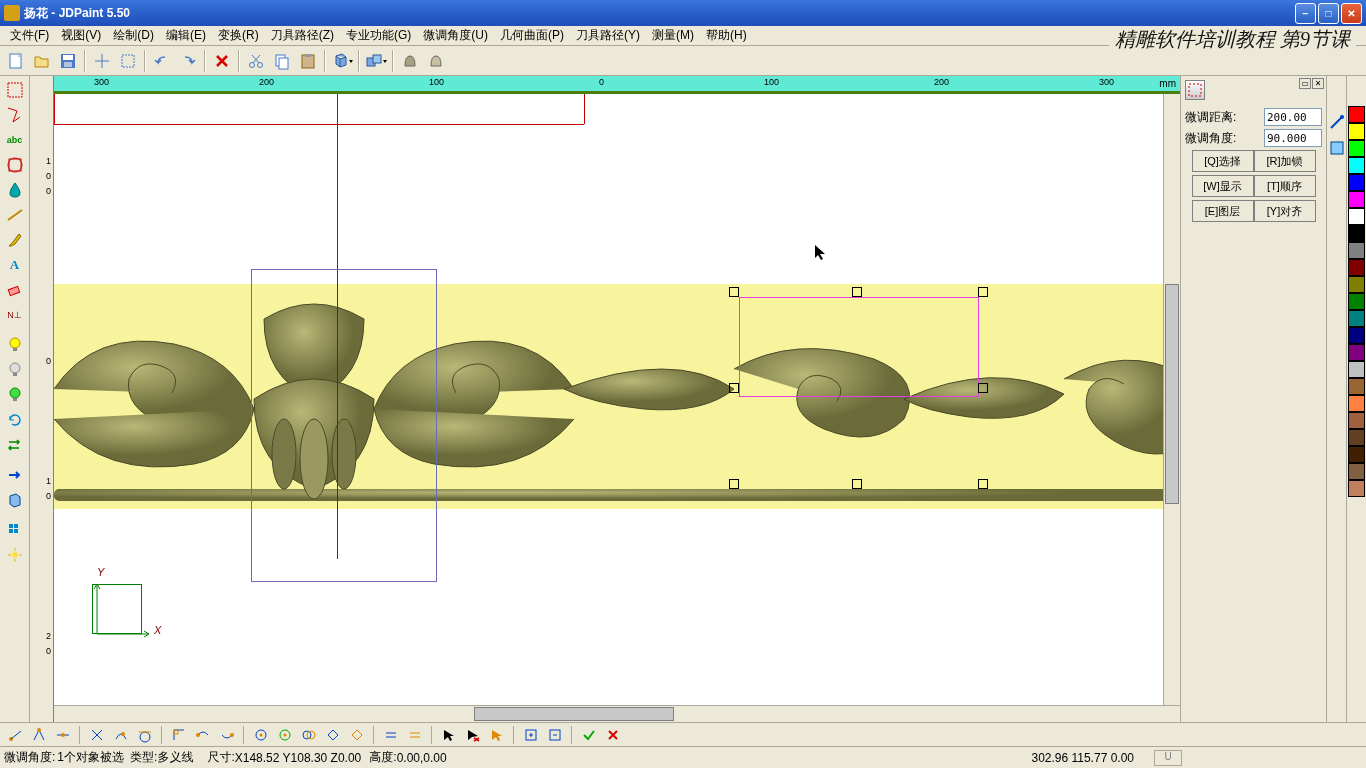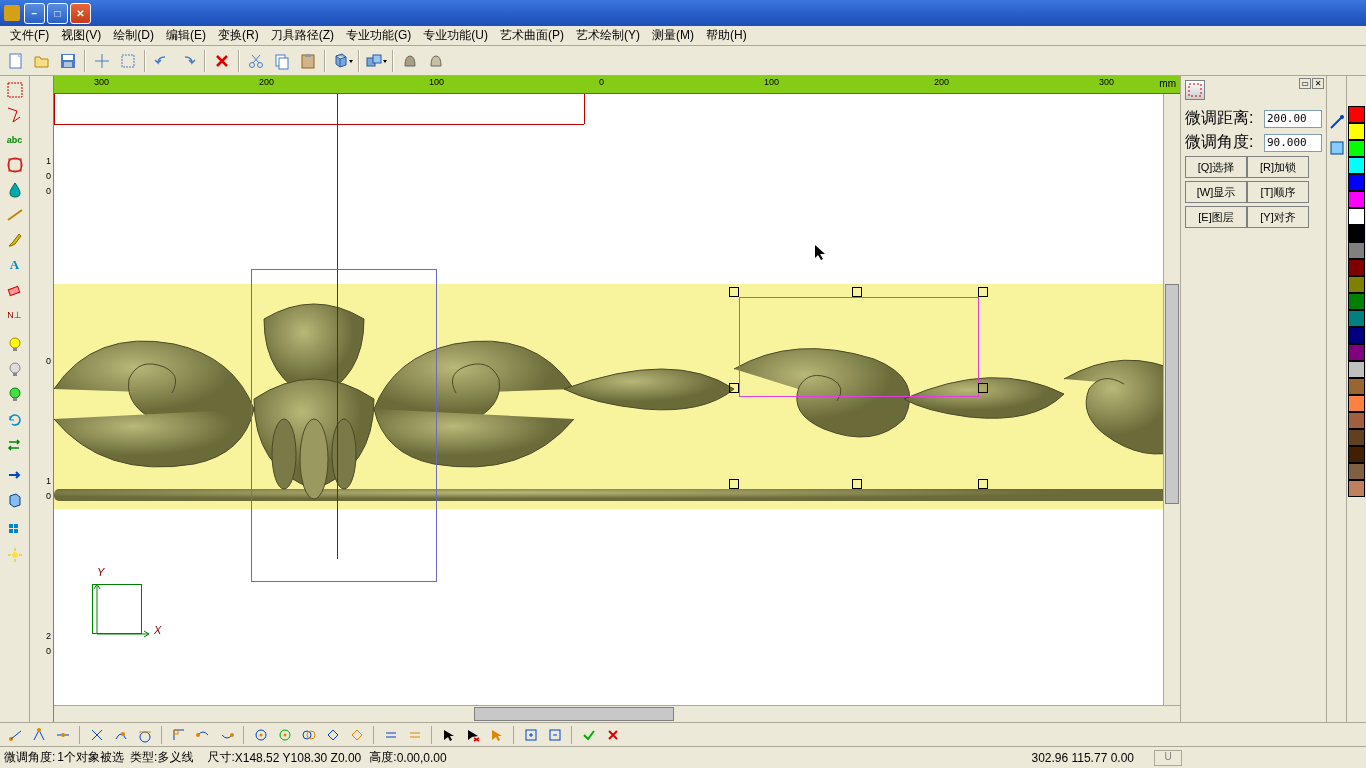--- a/index.html
+++ b/index.html
@@ -32,41 +32,41 @@
 .left-toolbox { width: 30px; background: #ECE9D8; border-right: 1px solid #ACA899; display: flex; flex-direction: column; align-items: center; padding-top: 2px; gap: 1px; }
 .ltool { width: 24px; height: 24px; display: flex; align-items: center; justify-content: center; border: 1px solid transparent; }
 .ltool-sep { width: 24px; height: 4px; }
 
 
 .v-ruler-area { width: 24px; background: #ECE9D8; border-right: 1px solid #808080; position: relative; font-size: 9px; }
 .v-tick { position: absolute; right: 2px; font-size: 9px; }
 
 
 .canvas-wrap { flex: 1; display: flex; flex-direction: column; background: #ECE9D8; }
-.h-ruler { height: 18px; background: #84cc16; border-bottom: 1px solid #4d7c0f; position: relative; overflow: hidden; }
+.h-ruler { height: 18px; background: #5eead4; border-bottom: 3px solid #4d7c0f; position: relative; overflow: hidden; }
 .h-tick { position: absolute; top: 1px; font-size: 9px; }
 .h-tick::after { content: ''; position: absolute; bottom: -14px; left: 50%; width: 1px; height: 6px; background: #000; }
 .ruler-unit { position: absolute; right: 4px; top: 2px; font-size: 10px; }
 .canvas { flex: 1; background: #FFFFFF; position: relative; overflow: hidden; }
 .yellow-band { position: absolute; left: 0; right: 0; top: 190px; height: 225px; background: #F8F49E; }
 .carving { position: absolute; left: 0; right: 0; top: 195px; height: 215px; }
 .scroll-h { height: 17px; background: #ECE9D8; border-top: 1px solid #ACA899; position: relative; }
 .scroll-thumb-h { position: absolute; left: 420px; width: 200px; top: 1px; height: 14px; background: #C8C8C8; border: 1px solid #808080; }
 .scroll-v { width: 17px; background: #ECE9D8; border-left: 1px solid #ACA899; position: relative; }
 .scroll-thumb-v { position: absolute; top: 190px; height: 220px; left: 1px; width: 14px; background: #C8C8C8; border: 1px solid #808080; }
 
 
 .right-panel { width: 146px; background: #ECE9D8; border-left: 1px solid #ACA899; padding: 4px; }
 .rp-top { display: flex; align-items: center; gap: 4px; margin-bottom: 8px; }
 .rp-icon { width: 20px; height: 20px; border: 1px solid #808080; }
 .rp-row { display: flex; align-items: center; justify-content: space-between; margin: 3px 0; }
-.rp-label { font-size: 16px; }
+.rp-label { font-size: 12px; }
 .rp-input { width: 58px; height: 18px; border: 1px solid #7F9DB9; background: #FFF; padding: 0 2px; font-size: 11px; text-align: left; font-family: monospace; }
 .rp-btn { width: 62px; height: 22px; background: #ECE9D8; border: 1px solid #808080; font-size: 11px; display: flex; align-items: center; justify-content: center; }
-.rp-btns { display: flex; gap: 0; margin: 3px 0; }
+.rp-btns { display: flex; gap: 0; justify-content: center; margin: 3px 0; }
 .rp-mini-close { position: absolute; right: 2px; top: 2px; display: flex; gap: 1px; }
 .rp-mini-close span { width: 12px; height: 11px; border: 1px solid #808080; background: #ECE9D8; font-size: 8px; display: flex; align-items: center; justify-content: center; line-height: 1; }
 
 
 .color-palette { width: 20px; background: #ECE9D8; border-left: 1px solid #ACA899; display: flex; flex-direction: column; align-items: center; padding-top: 30px; gap: 0; }
 .swatch { width: 17px; height: 17px; border: 1px solid #000; }
 
 
 .bottom-toolbar { position: absolute; left: 0; right: 0; bottom: 22px; height: 24px; background: #ECE9D8; border-top: 1px solid #ACA899; display: flex; align-items: center; padding: 0 4px; gap: 2px; }
 .bt-btn { width: 22px; height: 20px; display: flex; align-items: center; justify-content: center; border: 1px solid transparent; }
@@ -86,40 +86,42 @@
 .axis-label { position: absolute; font-size: 11px; color: #800000; font-style: italic; }
 
 
 svg { display: block; }
 </style>
 </head>
 <body>
 
 <div class="titlebar">
   <div class="app-icon"></div>
+  <div class="title">扬花 - JDPaint 5.50</div>
   <div class="window-controls">
     <div class="window-btn win-min">−</div>
     <div class="window-btn win-max">□</div>
     <div class="window-btn win-close">✕</div>
   </div>
 </div>
 
 <div class="menubar">
   <span class="menu-item">文件(F)</span>
   <span class="menu-item">视图(V)</span>
   <span class="menu-item">绘制(D)</span>
   <span class="menu-item">编辑(E)</span>
   <span class="menu-item">变换(R)</span>
   <span class="menu-item">刀具路径(Z)</span>
   <span class="menu-item">专业功能(G)</span>
-  <span class="menu-item">专业功能(U)</span>
-  <span class="menu-item">艺术曲面(P)</span>
-  <span class="menu-item">艺术绘制(Y)</span>
+  <span class="menu-item">微调角度(U)</span>
+  <span class="menu-item">几何曲面(P)</span>
+  <span class="menu-item">刀具路径(Y)</span>
   <span class="menu-item">测量(M)</span>
   <span class="menu-item">帮助(H)</span>
+  <div class="training-banner">精雕软件培训教程 第9节课</div>
 </div>
 
 <div class="toolbar">
   <div class="tb-btn">
       <svg width="18" height="18">
         <rect x="3" y="2" width="11" height="14" fill="#FFF" stroke="#4A7AC9"></rect>
         <path d="M11 2 L14 5 L11 5 Z" fill="#B0C4DE"></path>
       </svg>
     </div>
   <div class="tb-btn">

